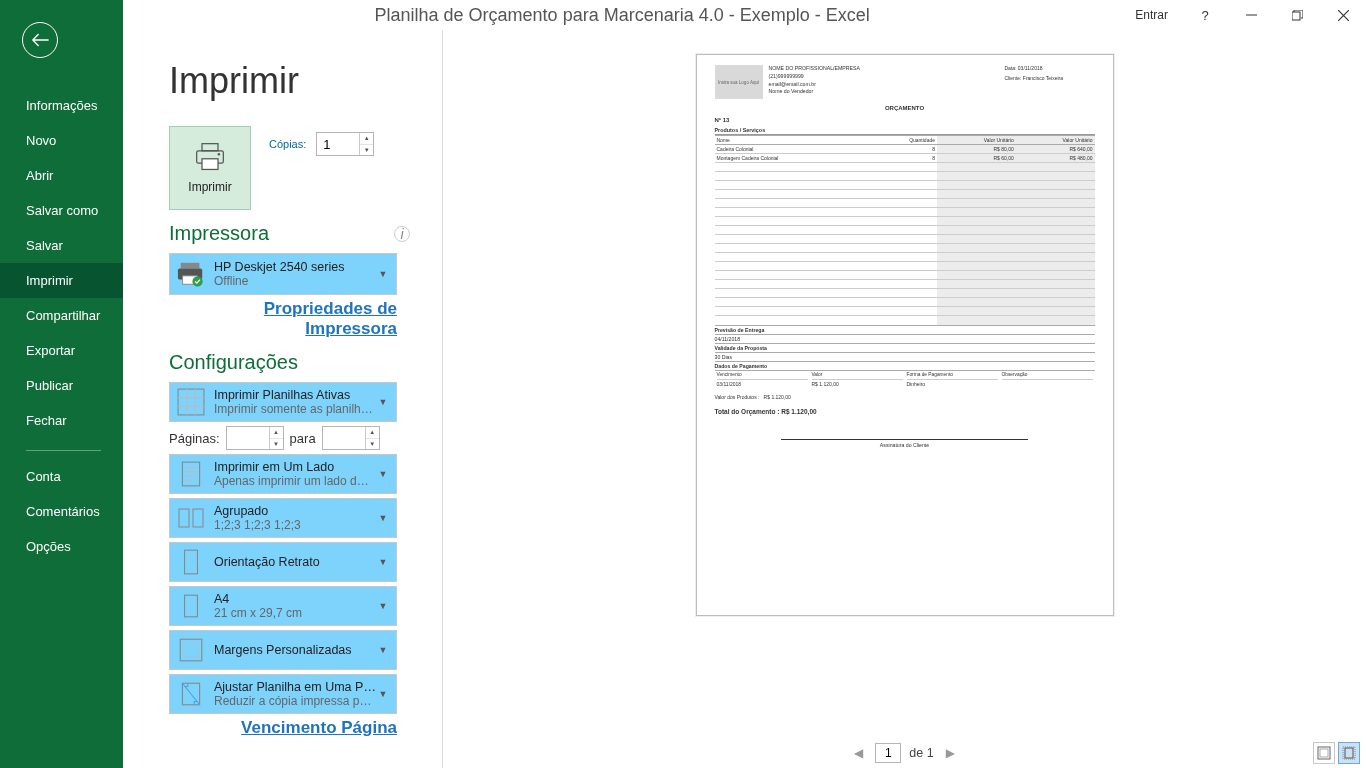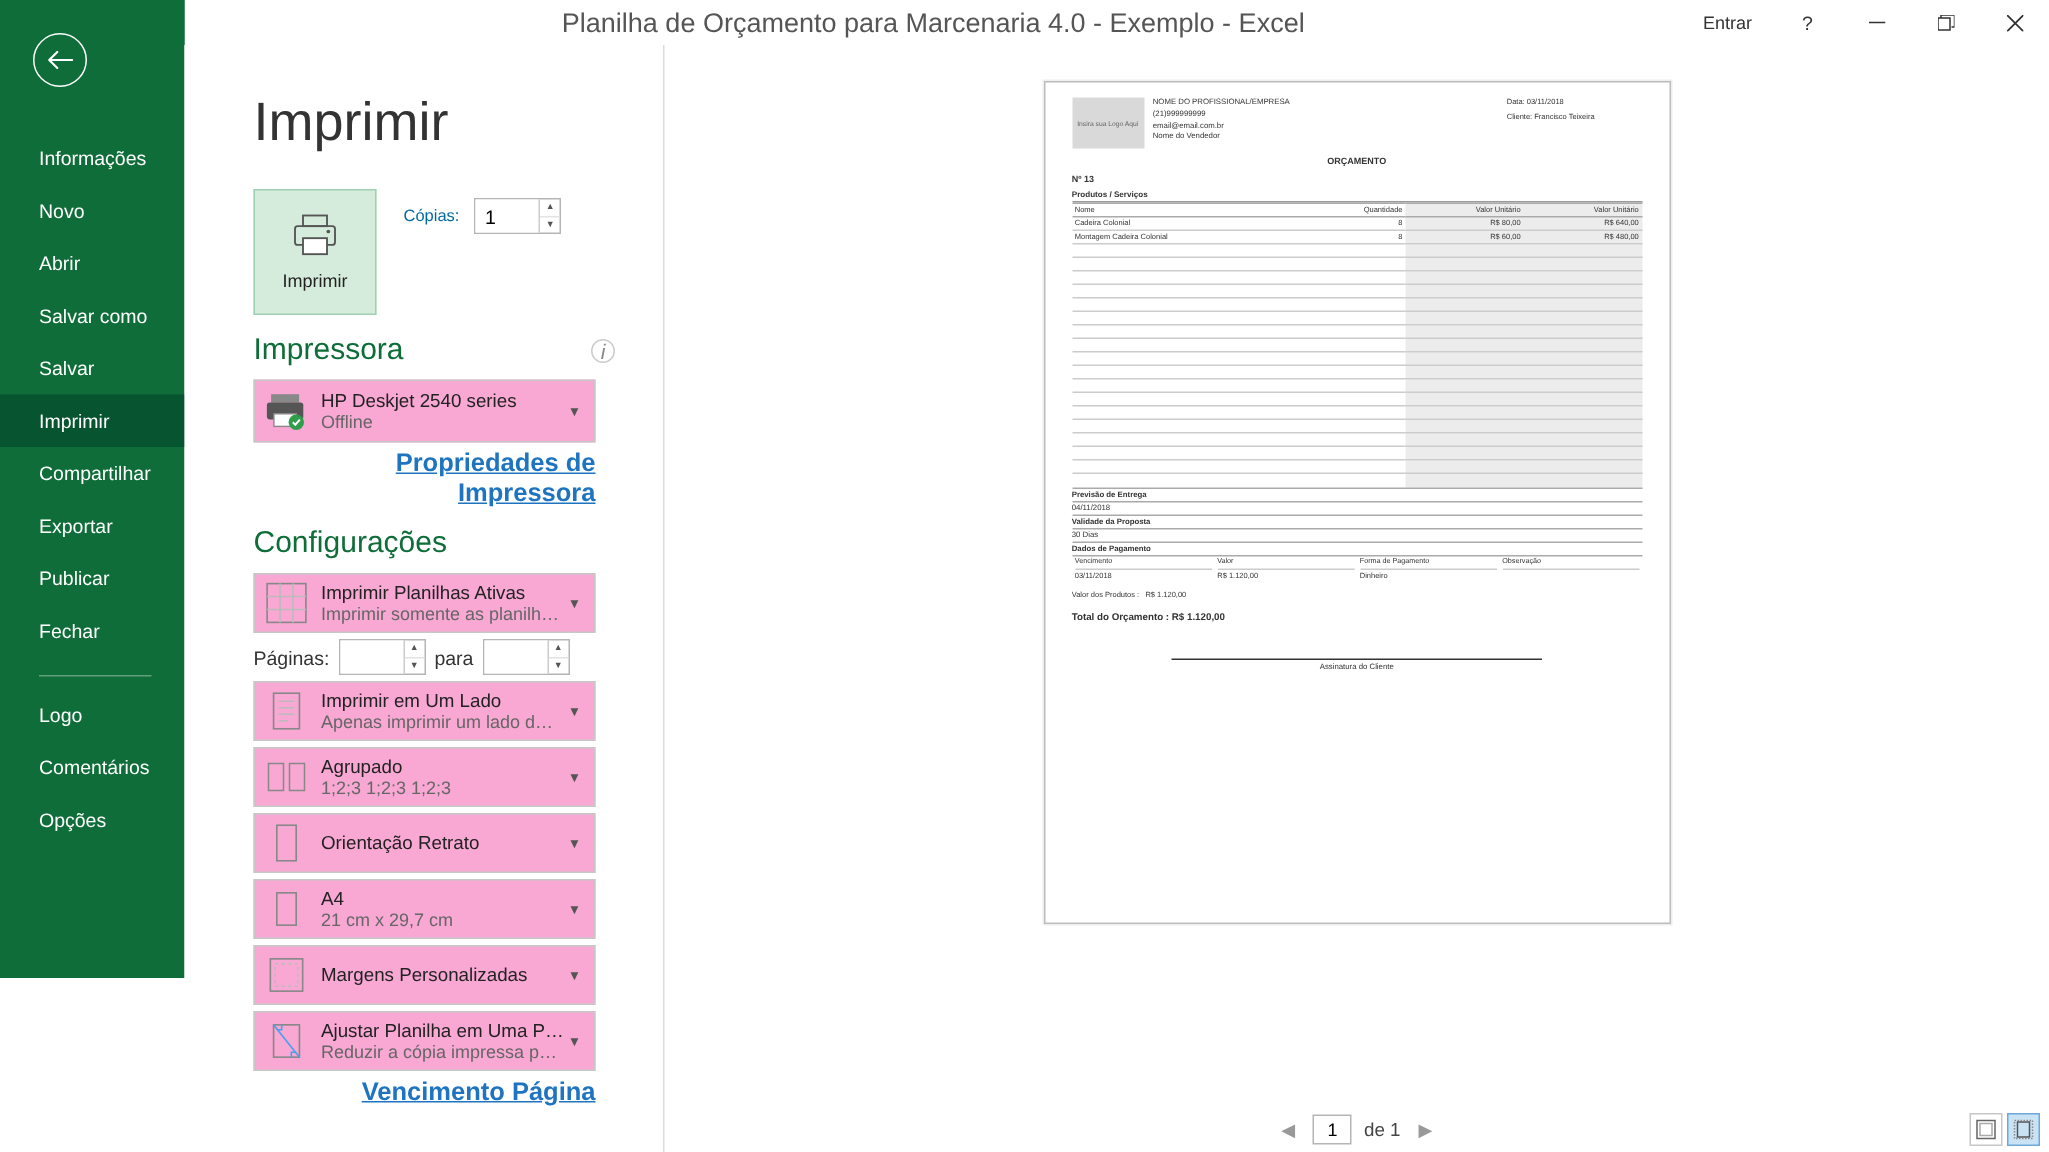--- a/index.html
+++ b/index.html
@@ -8,21 +8,21 @@
   
   .titlebar { height: 30px; display: flex; align-items: center; background: #fff; position: relative; }
   .title-green { width: 123px; height: 30px; background: #0e6d38; }
   .title-text { flex: 1; text-align: center; font-size: 18px; color: #555; }
   .title-right { display: flex; align-items: center; gap: 0; }
   .title-link { font-size: 12px; color: #333; padding: 0 14px; height: 30px; display: flex; align-items: center; cursor: pointer; }
   .title-icon { width: 46px; height: 30px; display: flex; align-items: center; justify-content: center; color: #333; font-size: 13px; }
   .title-icon svg { width: 11px; height: 11px; }
 
   
-  .sidebar { position: absolute; left: 0; top: 0; width: 123px; height: 652px; background: #0e6d38; color: #fff; padding-top: 18px; }
+  .sidebar { position: absolute; left: 0; top: 0; width: 123px; height: 768px; background: #0e6d38; color: #fff; padding-top: 18px; }
   .back-btn { width: 36px; height: 36px; border: 1.5px solid #fff; border-radius: 50%; margin: 4px 0 30px 22px; display: flex; align-items: center; justify-content: center; cursor: pointer; }
   .back-btn svg { width: 18px; height: 14px; fill: #fff; }
   .menu-item { font-size: 13px; padding: 10px 0 10px 26px; cursor: pointer; }
   .menu-item.selected { background: #075430; }
   .menu-sep { border-top: 1px solid rgba(255,255,255,.35); margin: 12px 22px 8px 26px; }
 
   
   .main { position: absolute; left: 123px; top: 30px; right: 0; bottom: 0; background: #fff; display: flex; }
   .settings-col { width: 320px; padding: 30px 0 0 46px; position: relative; border-right: 1px solid #dcdcdc; }
   .h1 { font-size: 36px; font-weight: 300; color: #333; margin-bottom: 24px; }
@@ -34,21 +34,21 @@
   .print-button svg { width: 32px; height: 30px; }
   .print-button span { font-size: 12px; color: #222; }
   .copies-wrap { display: flex; align-items: center; gap: 10px; margin-top: 6px; }
   .copies-label { font-size: 11px; color: #0369a1; }
   .spinner { display: flex; border: 1px solid #b5b5b5; height: 24px; background: #fff; }
   .spinner input { border: none; outline: none; padding: 0 6px; font-size: 13px; height: 22px; }
   .spinner .arrows { width: 14px; display: flex; flex-direction: column; border-left: 1px solid #ccc; }
   .spinner .arrows div { flex: 1; display: flex; align-items: center; justify-content: center; font-size: 6px; color: #555; cursor: pointer; }
   .spinner .arrows div:first-child { border-bottom: 1px solid #e3e3e3; }
 
-  .dropdown { width: 228px; border: 1px solid #c7c7c7; background: #f9a8d4; display: flex; align-items: center; padding: 4px 6px; margin-bottom: 4px; cursor: pointer; position: relative; }
+  .dropdown { width: 228px; border: 1px solid #c7c7c7; background: #7dd3fc; display: flex; align-items: center; padding: 4px 6px; margin-bottom: 4px; cursor: pointer; position: relative; }
   .dropdown .icon { width: 30px; height: 30px; display: flex; align-items: center; justify-content: center; margin-right: 8px; flex-shrink: 0; }
   .dropdown .icon svg { width: 28px; height: 28px; }
   .dropdown .lines { flex: 1; min-width: 0; padding: 1px 0; }
   .dropdown .line1 { font-size: 12.5px; color: #222; white-space: nowrap; overflow: hidden; text-overflow: ellipsis; }
   .dropdown .line2 { font-size: 12px; color: #666; white-space: nowrap; overflow: hidden; text-overflow: ellipsis; }
   .dropdown .chev { width: 14px; color: #555; font-size: 9px; text-align: center; }
   .dropdown.tall { height: 42px; }
 
   .link-right { display: block; width: 228px; text-align: right; color: #1e74c0; font-size: 17px; text-decoration: underline; margin-bottom: 8px; cursor: pointer; font-weight: bold; }
 
@@ -134,21 +134,21 @@
       <div class="menu-item">Salvar como</div>
       <div class="menu-item">Salvar</div>
       <div class="menu-item selected">Imprimir</div>
       <div class="menu-item">Compartilhar</div>
       <div class="menu-item">Exportar</div>
       <div class="menu-item">Publicar</div>
       <div class="menu-item">Fechar</div>
     </div>
   <div class="menu-sep"></div>
   <div id="menu2">
-      <div class="menu-item">Logo</div>
+      <div class="menu-item">Conta</div>
       <div class="menu-item">Comentários</div>
       <div class="menu-item">Opções</div>
     </div>
 </div>
 
 <div class="main">
 
   <div class="settings-col">
     <div class="h1">Imprimir</div>
 

